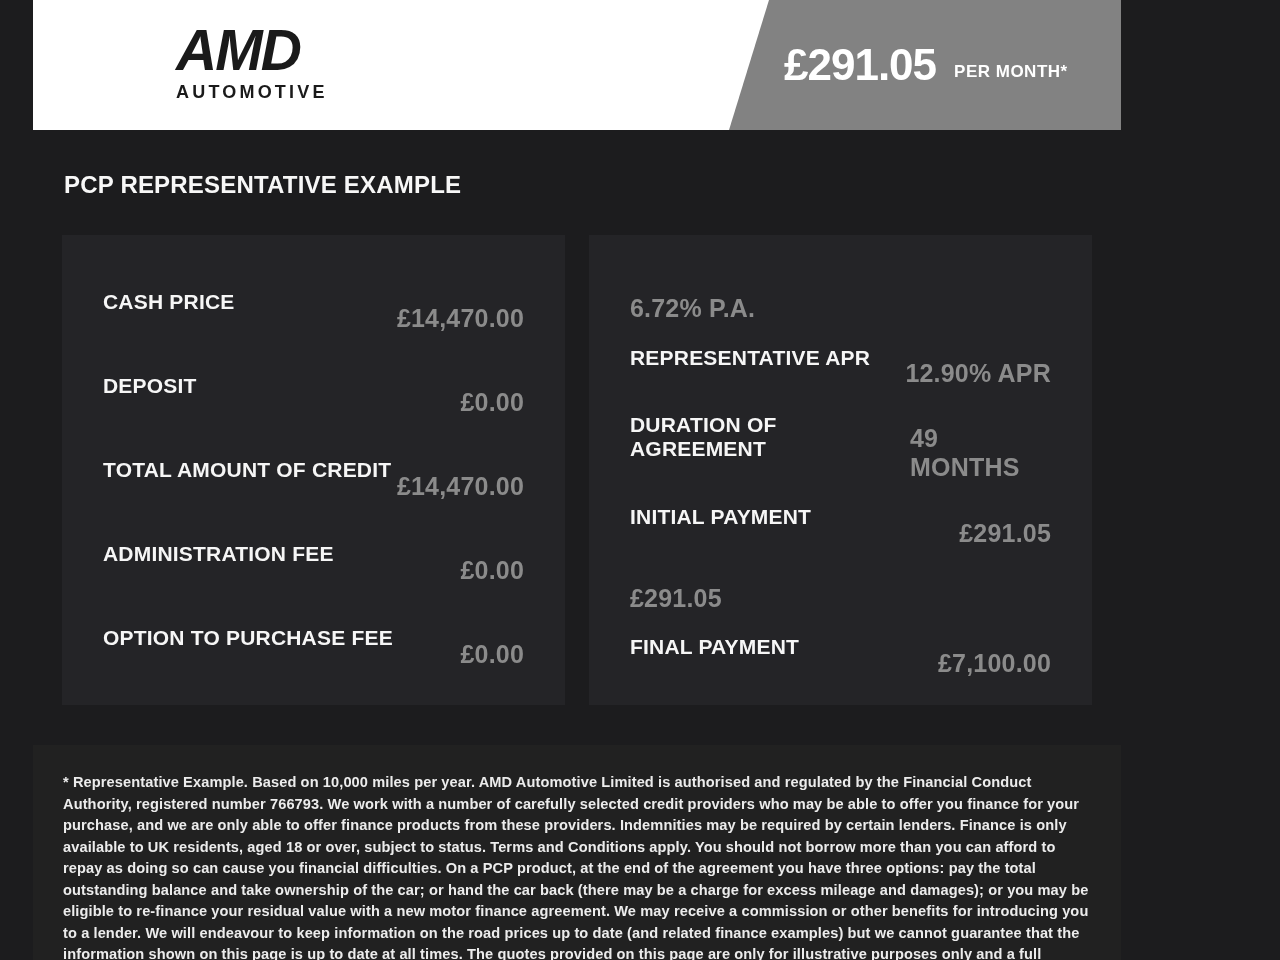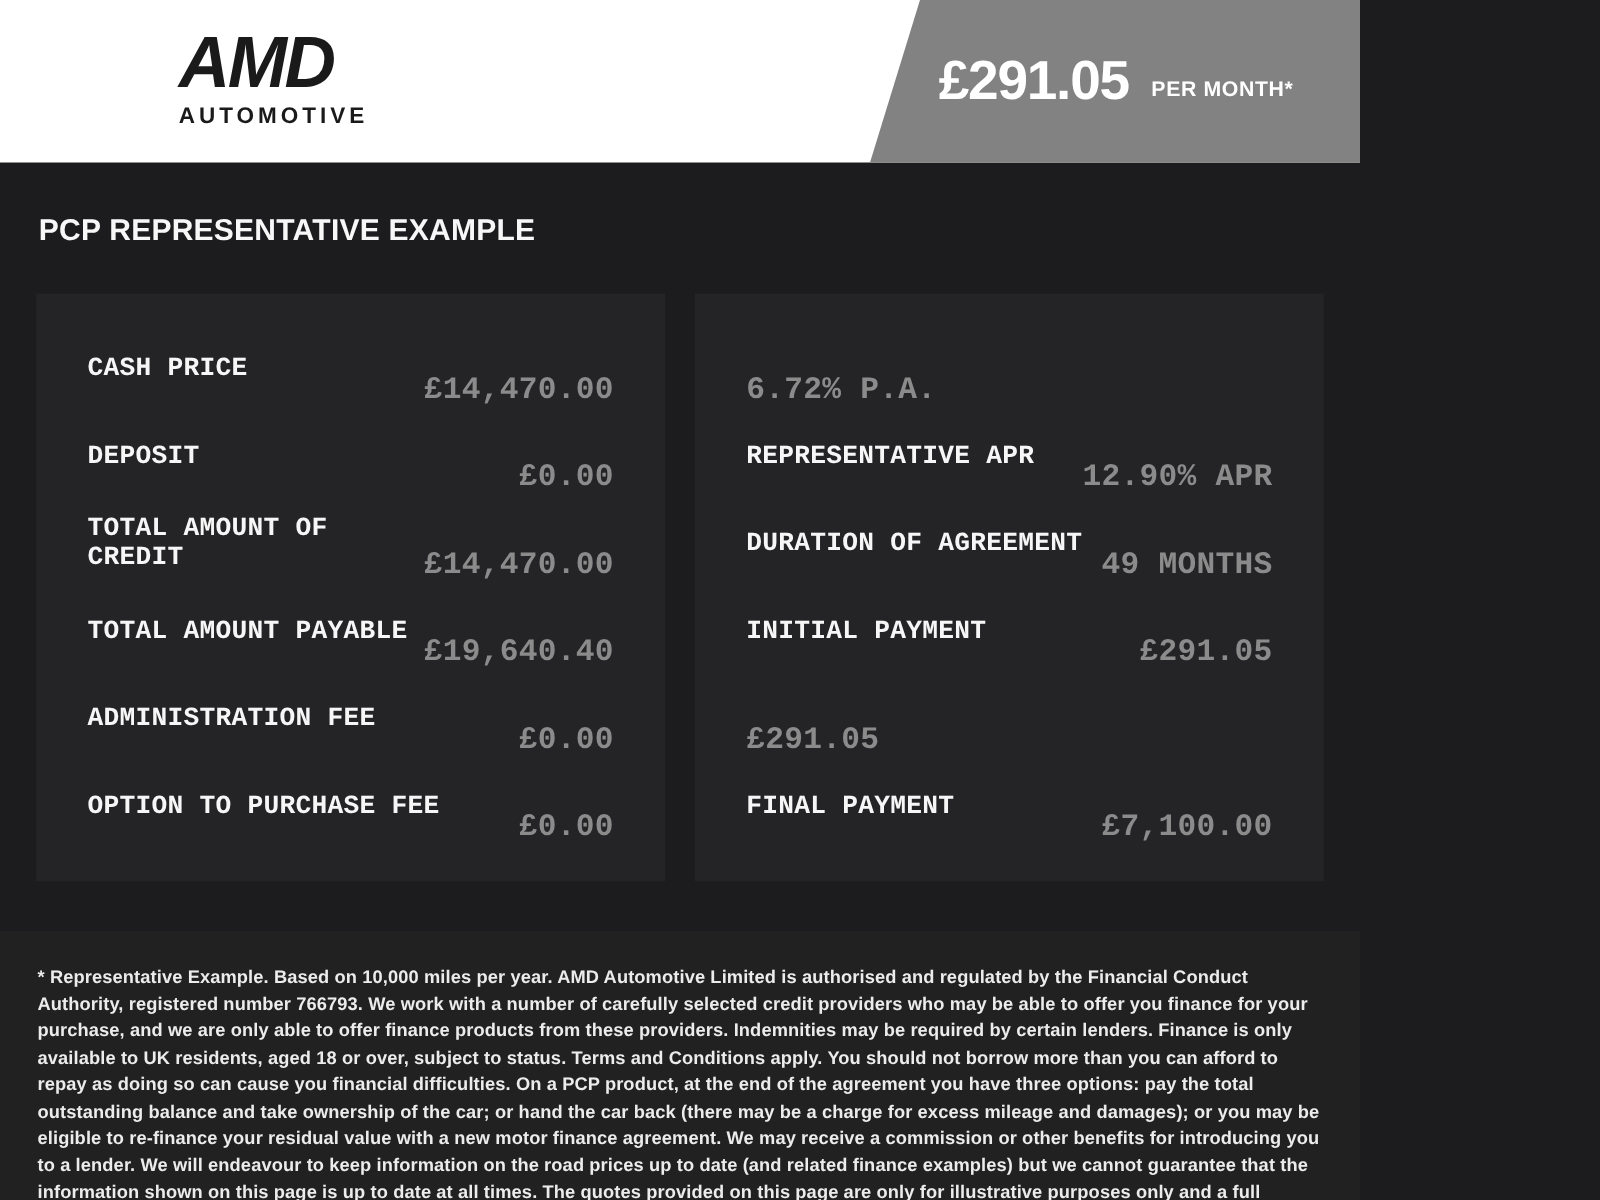--- a/index.html
+++ b/index.html
@@ -3,21 +3,21 @@
 <meta charset="utf-8">
 <style>
   html,body{margin:0;padding:0;}
   body{
     width:1280px;height:960px;
     font-family:"Liberation Sans",sans-serif;
     background:#1c1c1e;
     overflow:hidden;
     -webkit-font-smoothing:antialiased;
   }
-  .page{width:1088px;height:960px;display:flex;flex-direction:column;}
+  .page{width:1088px;height:960px;display:flex;flex-direction:column;padding-left:33px;}
 
   
   .header{
     position:relative;height:130px;background:#ffffff;flex:0 0 auto;
   }
   .logo{
     position:absolute;left:143px;top:22px;color:#1a1a1a;line-height:1;
   }
   .logo-main{
     font-size:57px;font-weight:900;font-style:italic;
@@ -35,21 +35,21 @@
   }
   .price-amount{font-size:44px;font-weight:800;letter-spacing:-1px;}
   .price-suffix{font-size:17px;font-weight:800;margin-left:18px;margin-top:14px;letter-spacing:.5px;text-align:right;}
 
   
   .main{flex:1 1 auto;background:#1c1c1e;padding:0 29px;box-sizing:border-box;}
   .section-title{
     color:#f7f7f7;font-size:24px;font-weight:800;letter-spacing:.2px;
     margin:41px 0 0 2px;
   }
-  .panels{display:flex;gap:24px;margin-top:36px;font-family:Liberation Mono, monospace;}
+  .panels{display:flex;gap:24px;margin-top:36px;}
   .panel{
     flex:1 1 0;background:#242427;height:470px;box-sizing:border-box;
     padding:25px 41px;display:flex;flex-direction:column;justify-content:space-around;
   }
   .row{display:flex;align-items:center;justify-content:space-between;}
   .row-label{color:#f6f6f6;font-size:21px;font-weight:800;letter-spacing:.2px;}
   .row-value{color:#8b8b8b;font-size:25px;font-weight:800;letter-spacing:.2px;margin-top:32px;}
 
   
   .footer{
@@ -89,24 +89,20 @@
         </div>
         <div class="row">
           <span class="row-label">DEPOSIT</span>
           <span class="row-value">£0.00</span>
         </div>
         <div class="row">
           <span class="row-label">TOTAL AMOUNT OF CREDIT</span>
           <span class="row-value">£14,470.00</span>
         </div>
         <div class="row">
-          <span class="row-label">TOTAL AMOUNT PAYABLE</span>
-          <span class="row-value">£19,640.40</span>
-        </div>
-        <div class="row">
           <span class="row-label">ADMINISTRATION FEE</span>
           <span class="row-value">£0.00</span>
         </div>
         <div class="row">
           <span class="row-label">OPTION TO PURCHASE FEE</span>
           <span class="row-value">£0.00</span>
         </div>
       </div>
 
       <div class="panel">

